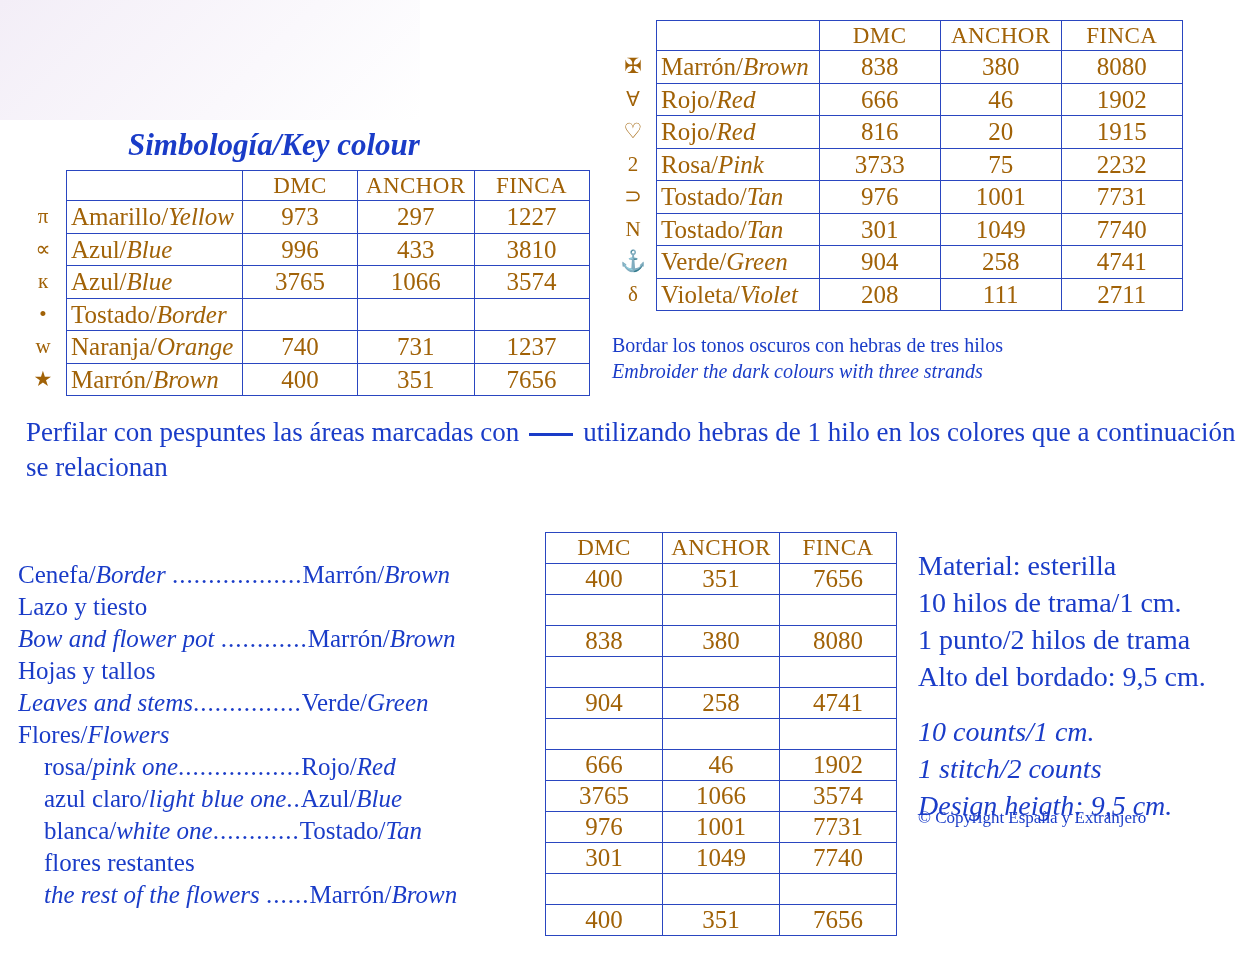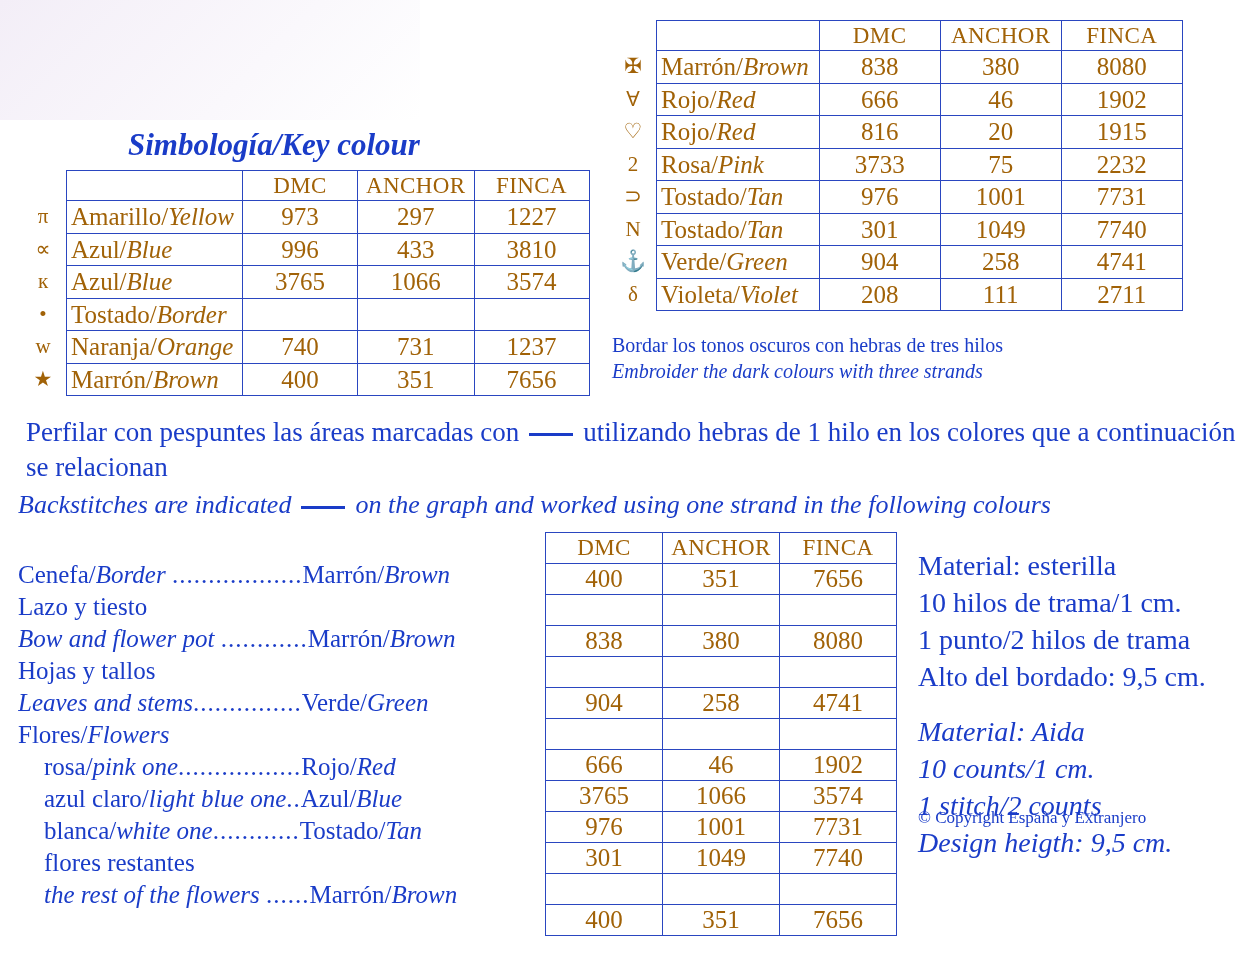--- a/index.html
+++ b/index.html
@@ -311,23 +311,20 @@
             <td class="num">7656</td>
           </tr>
         </tbody>
     </table>
   </div>
 
   <div id="para-es" class="layer">
     <span>Perfilar con pespuntes las áreas marcadas con</span><span class="dash"></span><span>utilizando hebras de 1 hilo en los colores que a continuación se relacionan</span>
   </div>
 
-  <div id="para-en" class="layer">
-    <span>Backstitches are indicated</span><span class="dash"></span><span>on the graph and worked using one strand in the following colours</span>
-  </div>
 
   <div id="bs-list" class="layer">
       <div class="row">Cenefa/<span class="it">Border </span><span class="dots">..................</span>Marrón/<span class="it">Brown</span></div>
       <div class="row">Lazo y tiesto</div>
       <div class="row"><span class="it">Bow and flower pot </span><span class="dots">............</span>Marrón/<span class="it">Brown</span></div>
       <div class="row">Hojas y tallos</div>
       <div class="row"><span class="it">Leaves and stems</span><span class="dots">...............</span>Verde/<span class="it">Green</span></div>
       <div class="row">Flores/<span class="it">Flowers</span></div>
       <div class="row indent">rosa/<span class="it">pink one</span><span class="dots">.................</span>Rojo/<span class="it">Red</span></div>
       <div class="row indent">azul claro/<span class="it">light blue one</span><span class="dots">..</span>Azul/<span class="it">Blue</span></div>
@@ -411,21 +408,20 @@
   </div>
 
   <div id="material" class="layer">
     <div class="es">
       <div>Material: esterilla</div>
       <div>10 hilos de trama/1 cm.</div>
       <div>1 punto/2 hilos de trama</div>
       <div>Alto del bordado: 9,5 cm.</div>
     </div>
     <div class="en">
-      <div>Material: Aida</div>
       <div>10 counts/1 cm.</div>
       <div>1 stitch/2 counts</div>
       <div>Design heigth: 9,5 cm.</div>
     </div>
   </div>
 
   <div id="copyright" class="layer">© Copyright España y Extranjero</div>
 </div>
 
 </body></html>

